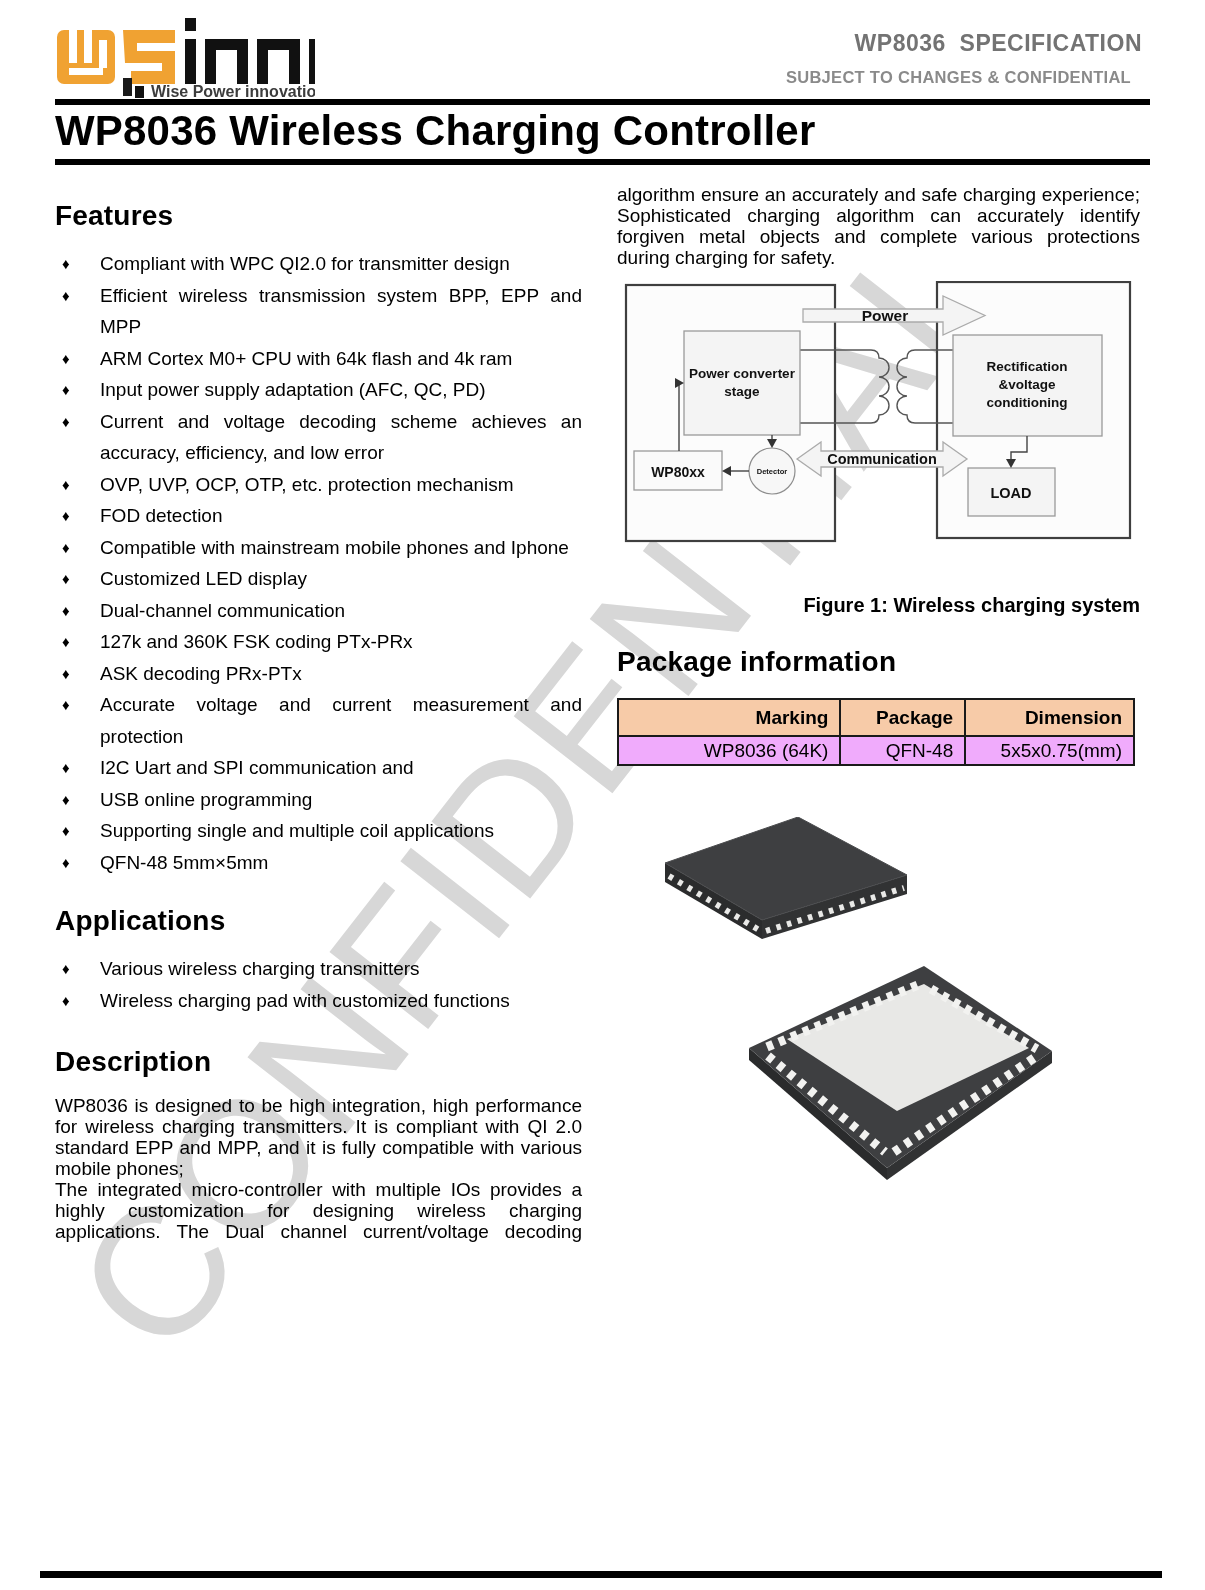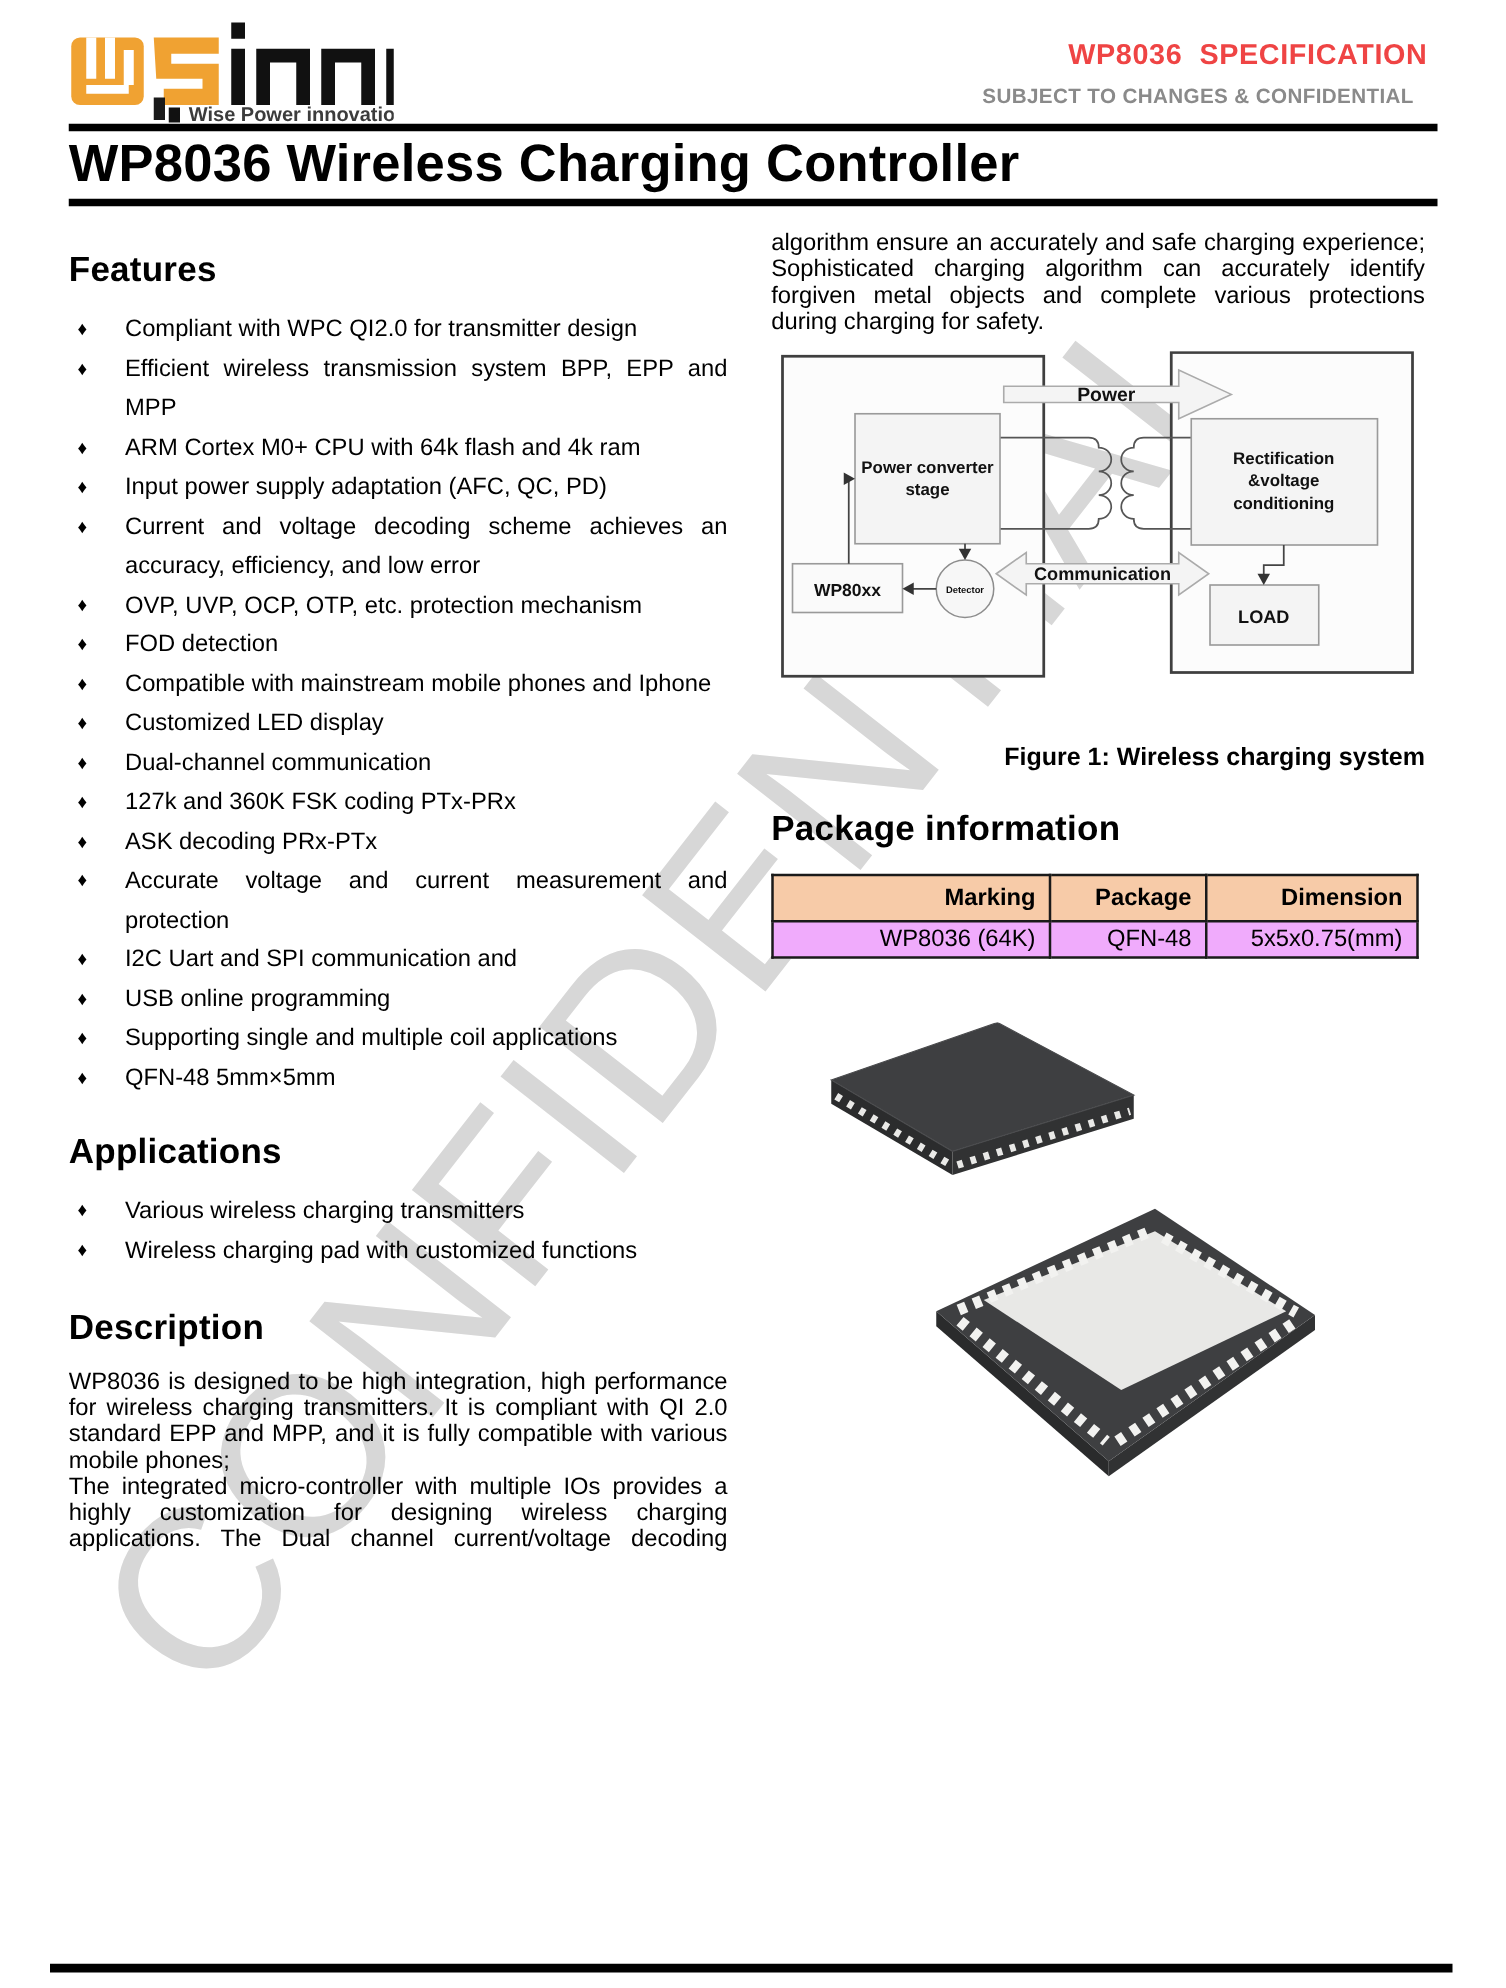--- a/index.html
+++ b/index.html
@@ -11,21 +11,21 @@
   .watermark {
     position:absolute; left:535px; top:790px; z-index:0;
     transform:translate(-50%,-50%) rotate(-52deg);
     font-size:182px; color:#d7d7d7; white-space:nowrap;
     letter-spacing:2px; font-weight:400; pointer-events:none;
   }
   .content { position:relative; z-index:1; }
 
   
   .logo { position:absolute; left:55px; top:16px; width:260px; height:84px; }
-  .doc-title { position:absolute; right:63px; top:30px; font-size:23px; font-weight:bold; color:#ef4444; white-space:pre; letter-spacing:0.5px; }
+  .doc-title { position:absolute; right:63px; top:30px; font-size:23px; font-weight:bold; color:#737373; white-space:pre; letter-spacing:0.5px; }
   .doc-subtitle { position:absolute; right:74px; top:68px; font-size:16.5px; font-weight:bold; color:#8a8a8a; letter-spacing:0.3px; }
   .rule { position:absolute; background:#000; }
   .rule-a { left:55px; top:99px;  width:1095px; height:6px; }
   .rule-b { left:55px; top:159px; width:1095px; height:6px; }
   .rule-footer { left:40px; top:1571px; width:1122px; height:7px; }
   .page-title { position:absolute; left:55px; top:107px; font-size:42px; font-weight:bold; letter-spacing:0.2px; }
 
   
   .col-left  { position:absolute; left:55px;  top:200px; width:527px; }
   .col-right { position:absolute; left:617px; top:184px; width:523px; }

